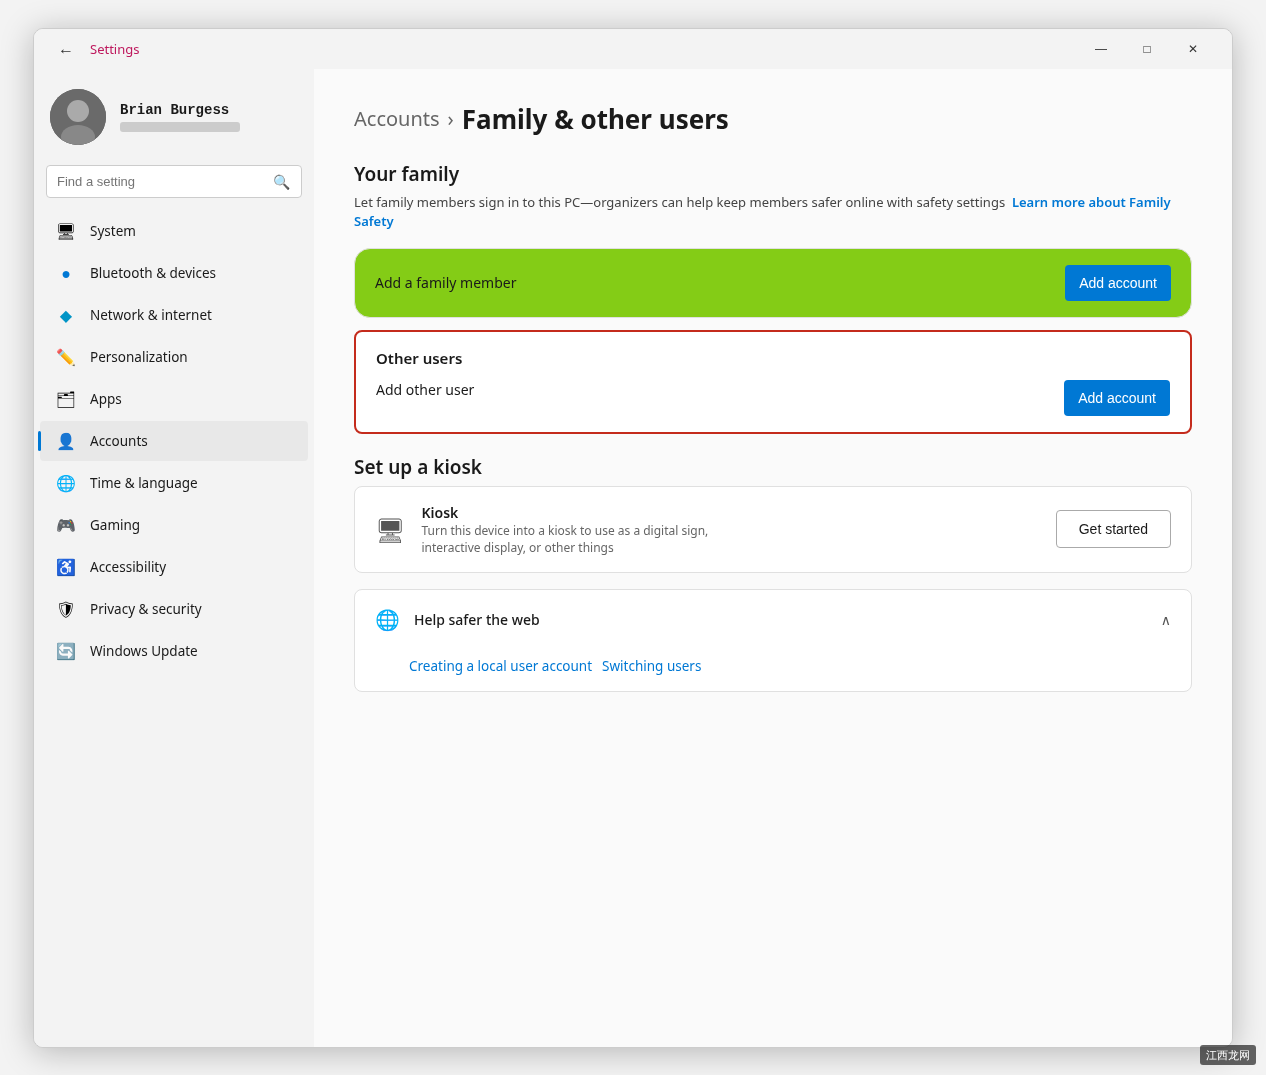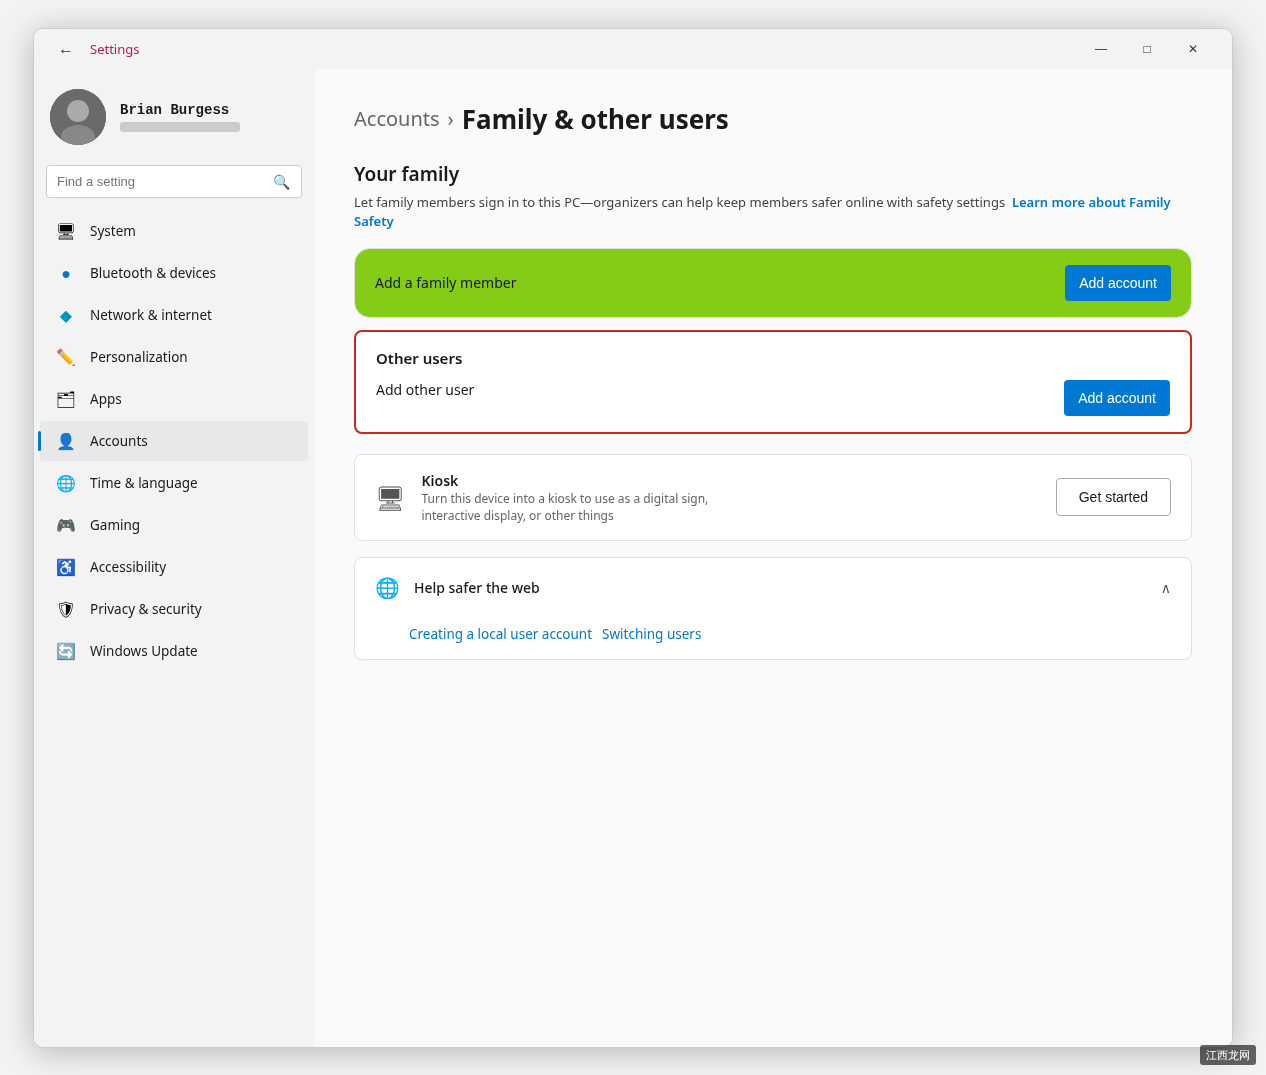--- a/index.html
+++ b/index.html
@@ -380,20 +380,21 @@
 
       <div class="other-users-section">
         <div class="other-users-title">Other users</div>
         <div class="other-users-row">
           <span class="other-users-label">Add other user</span>
           <button class="btn-primary">Add account</button>
         </div>
       </div>
 
       <div class="kiosk-section">
+        <div class="section-title">Set up a kiosk</div>
         <div class="kiosk-card">
           <div class="kiosk-left">
             <span class="kiosk-icon">🖥</span>
             <div>
               <div class="kiosk-text-title">Kiosk</div>
               <div class="kiosk-text-desc">Turn this device into a kiosk to use as a digital sign, interactive display, or other things</div>
             </div>
           </div>
           <button class="btn-secondary">Get started</button>
         </div>

